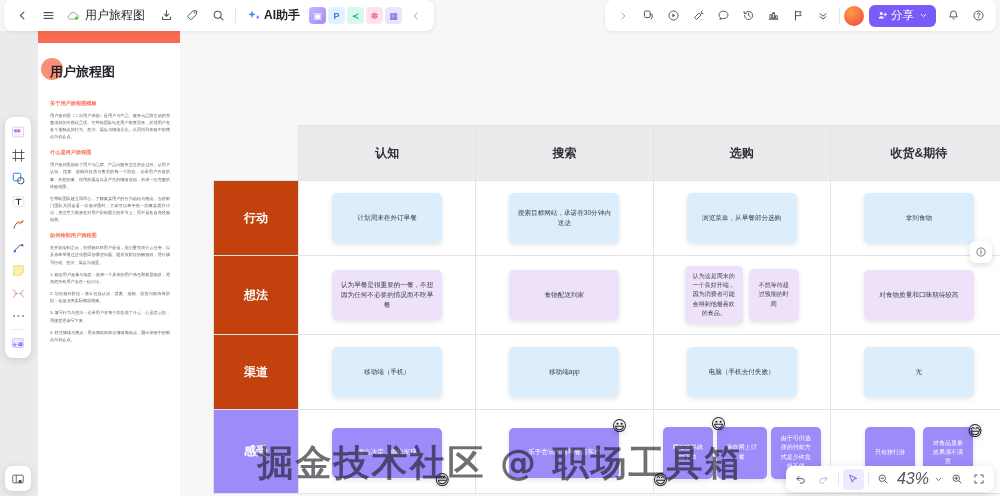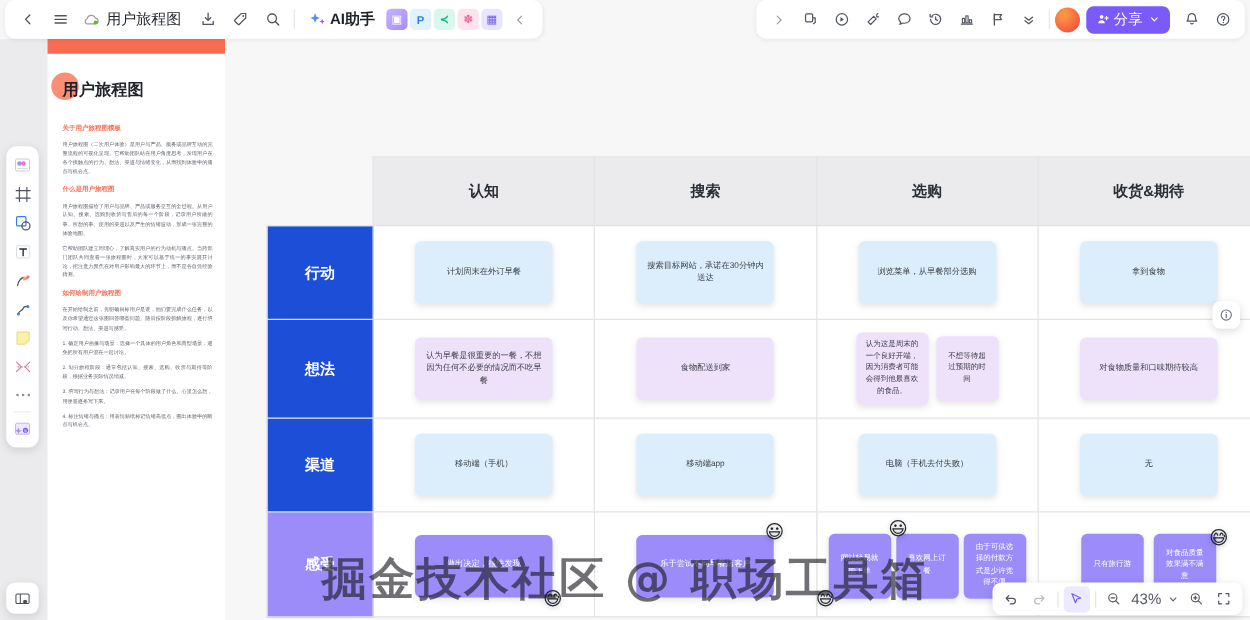--- a/index.html
+++ b/index.html
@@ -136,21 +136,21 @@
     table-layout:fixed;
   }
   .jtable td{ border:1px solid #e3e3e6; vertical-align:middle; }
   .corner{ width:85px; background:transparent; border:none !important; }
   .colhead{
     height:55px; background:#ebebed;
     text-align:center; font-size:12px; font-weight:bold; color:#2b2f36;
   }
   .rowhead{
     width:85px; text-align:center; color:#fff;
-    font-size:12px; font-weight:bold; background:#1d4ed8;
+    font-size:12px; font-weight:bold; background:#c2410c;
   }
   .rowhead.purple{ background:#9b8cfa; }
   .cell{ background:#fff; padding:10px 8px; height:75px; }
   .cell.feel{ background:#fff; height:84px; vertical-align:top; padding-top:12px;}
 
   .cardwrap{display:flex;justify-content:center;align-items:center;gap:6px;height:100%;}
 
   .card{
     border-radius:5px;
     padding:7px 8px;
@@ -195,21 +195,21 @@
     box-shadow:0 2px 8px rgba(0,0,0,.14);
     display:flex;align-items:center;padding:0 5px;gap:1px;
     z-index:36;
   }
   .bb-btn{
     width:21px;height:21px;border-radius:4px;
     display:flex;align-items:center;justify-content:center;
     color:#51555e;font-size:11px;cursor:pointer;
   }
   .bb-btn.active{background:#eeeafe;color:#7a5af8;}
-  .bb-zoom{font-size:12px;color:#51555e;padding:0 2px;cursor:pointer;}
+  .bb-zoom{font-size:16px;color:#51555e;padding:0 2px;cursor:pointer;font-style:italic;}
   .bb-sep{width:1px;height:13px;background:#e6e6e8;margin:0 3px;}
 
   
   .rightinfo{
     position:absolute; right:8px; top:210px;
     width:22px;height:22px;border-radius:6px;background:#fff;
     box-shadow:0 2px 7px rgba(0,0,0,.14);
     display:flex;align-items:center;justify-content:center;
     font-size:11px;color:#70747c;cursor:pointer;z-index:30;
   }

